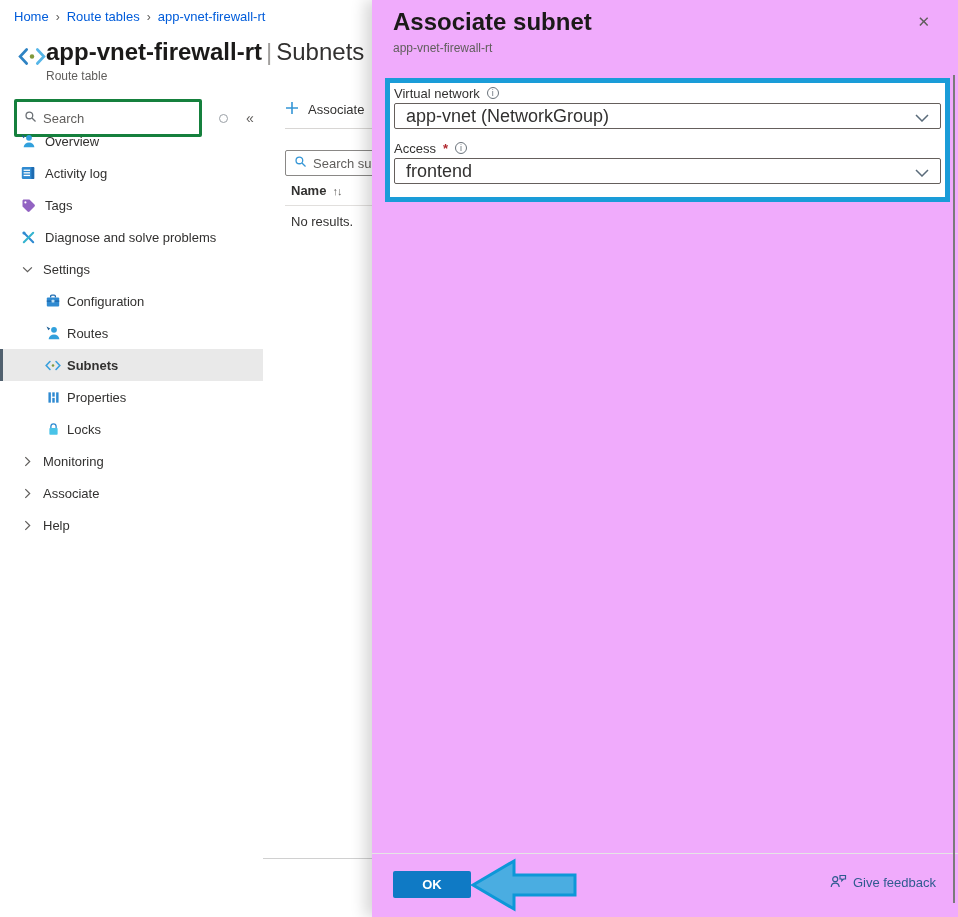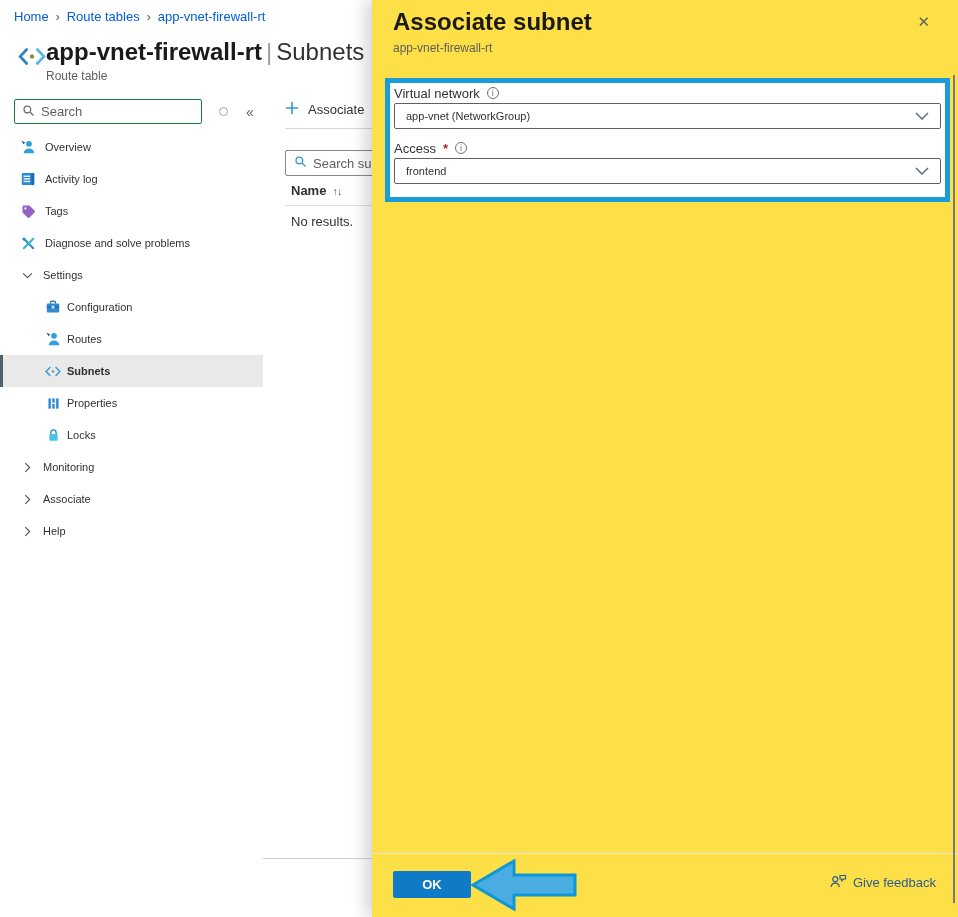--- a/index.html
+++ b/index.html
@@ -22,26 +22,26 @@
   .res-icon{margin-top:9px;}
   .page-title{font-size:24px;line-height:28px;font-weight:400;white-space:nowrap;}
   .page-title .t-name{font-weight:700;color:#1b1a19;}
   .page-title .t-sep{color:#a19f9d;padding:0 4px;font-weight:300;}
   .page-title .t-sec{color:var(--text);}
   .page-subtitle{font-size:12px;color:var(--secondary-text);margin-top:3px;}
 
   
   .sidebar{position:absolute;top:0;left:0;width:263px;height:100%;z-index:1;}
   .sidebar-top{position:absolute;top:99px;left:14px;display:flex;align-items:center;}
-  .searchbox{width:188px;height:25px;border:1px solid #15803d;border-radius:2px;display:flex;align-items:center;gap:6px;padding:0 7px;background:#fff;}
+  .searchbox{width:188px;height:38px;border:3px solid #15803d;border-radius:2px;display:flex;align-items:center;gap:6px;padding:0 7px;background:#fff;}
   .searchbox input{border:none;outline:none;width:140px;font-size:13px;font-family:inherit;color:var(--text);}
   .searchbox input::placeholder{color:var(--secondary-text);}
   .refresh-dot{width:9px;height:9px;border:1.5px solid #9aa0a6;border-radius:50%;margin-left:17px;display:inline-block;}
   .collapse{margin-left:18px;color:var(--secondary-text);font-size:14px;cursor:pointer;}
-  .menu{position:absolute;top:131px;left:0;width:263px;font-size:11px;}
+  .menu{position:absolute;top:125px;left:0;width:263px;font-size:13px;}
   .mi,.mg{height:32px;display:flex;align-items:center;gap:9px;padding-left:20px;cursor:pointer;color:var(--text);}
   .mi .ic{width:16px;height:16px;display:inline-flex;align-items:center;justify-content:center;flex:none;}
   .sub .mi{padding-left:45px;gap:6px;}
   .mi.selected{background:var(--selected-item-bg);box-shadow:inset 3px 0 0 #50606e;font-weight:700;}
   .mg .chev{width:14px;display:inline-flex;justify-content:center;}
   .mg .chev.collapsed svg{transform:rotate(-90deg);}
 
   
   .cmdbar{position:absolute;top:101px;left:285px;display:flex;align-items:center;gap:9px;font-size:13px;z-index:1;cursor:pointer;}
   .divider{position:absolute;height:1px;background:#d8d6d4;z-index:1;}
@@ -49,31 +49,31 @@
   .d-name{top:205px;left:285px;width:140px;background:#e1dfdd;}
   .d-bottom{top:858px;left:263px;width:140px;background:#d0d0d0;}
   .main-search{position:absolute;top:150px;left:285px;width:170px;height:26px;border:1px solid #8a8886;border-radius:2px;display:flex;align-items:center;gap:6px;padding:0 8px;background:#fff;z-index:1;}
   .main-search input{border:none;outline:none;width:110px;font-size:13px;font-family:inherit;color:var(--text);}
   .main-search input::placeholder{color:var(--secondary-text);}
   .name-header{position:absolute;top:183px;left:291px;display:flex;align-items:center;gap:6px;font-size:13px;font-weight:700;z-index:1;cursor:pointer;}
   .sort{font-size:11px;color:var(--secondary-text);letter-spacing:-1px;font-weight:400;}
   .no-results{position:absolute;top:214px;left:291px;font-size:13px;color:var(--text);z-index:1;}
 
   
-  .panel{position:absolute;top:0;left:372px;width:586px;height:917px;background:#fde047;box-shadow:-7px 0 14px rgba(0,0,0,.16);z-index:5;}
+  .panel{position:absolute;top:0;left:372px;width:586px;height:917px;background:#f0abfc;box-shadow:-7px 0 14px rgba(0,0,0,.16);z-index:5;}
   .panel-title{position:absolute;top:8px;left:21px;font-size:24px;font-weight:600;color:#1b1a19;}
   .panel-subtitle{position:absolute;top:41px;left:21px;font-size:12px;color:var(--secondary-text);}
   .panel-close{position:absolute;top:13px;right:28px;font-size:15px;color:var(--secondary-text);cursor:pointer;background:none;border:none;font-family:inherit;}
 
   .hl-box{position:absolute;top:78px;left:13px;width:565px;height:124px;border:5px solid var(--annotation);background:#fff;padding:2px 4px;text-align:right;}
   .fld-label{display:flex;align-items:center;gap:7px;font-size:13px;height:16px;color:var(--text);}
   .req{color:#b0272d;font-weight:700;}
   .info{width:12px;height:12px;border:1px solid #6a737b;border-radius:50%;color:#6a737b;font-size:9px;display:inline-flex;align-items:center;justify-content:center;flex:none;}
   .info::after{content:"i";}
-  .dropdown{margin-top:2px;height:26px;border:1px solid #655f5c;border-radius:2px;display:flex;align-items:center;justify-content:space-between;padding:0 11px;font-size:11px;background:#fff;cursor:pointer;}
+  .dropdown{margin-top:2px;height:26px;border:1px solid #655f5c;border-radius:2px;display:flex;align-items:center;justify-content:space-between;padding:0 11px;font-size:18px;background:#fff;cursor:pointer;}
   .fld+.fld{margin-top:11px;}
 
   .panel-footer-line{position:absolute;top:853px;left:0;width:100%;height:1px;background:#e5e5e5;}
   .ok-btn{position:absolute;top:871px;left:21px;width:78px;height:27px;background:var(--primary-button);color:#fff;border:none;border-radius:2px;font-size:13px;font-weight:700;font-family:inherit;cursor:pointer;}
   .arrow-annot{position:absolute;top:854px;left:98px;}
   .feedback{position:absolute;top:873px;right:22px;display:flex;align-items:center;gap:6px;font-size:13px;color:#2f5b8f;text-decoration:none;cursor:pointer;}
 
   .window-edge{position:absolute;top:75px;left:953px;width:2px;height:828px;background:#7a7a7a;z-index:8;}
 </style>
 </head>

